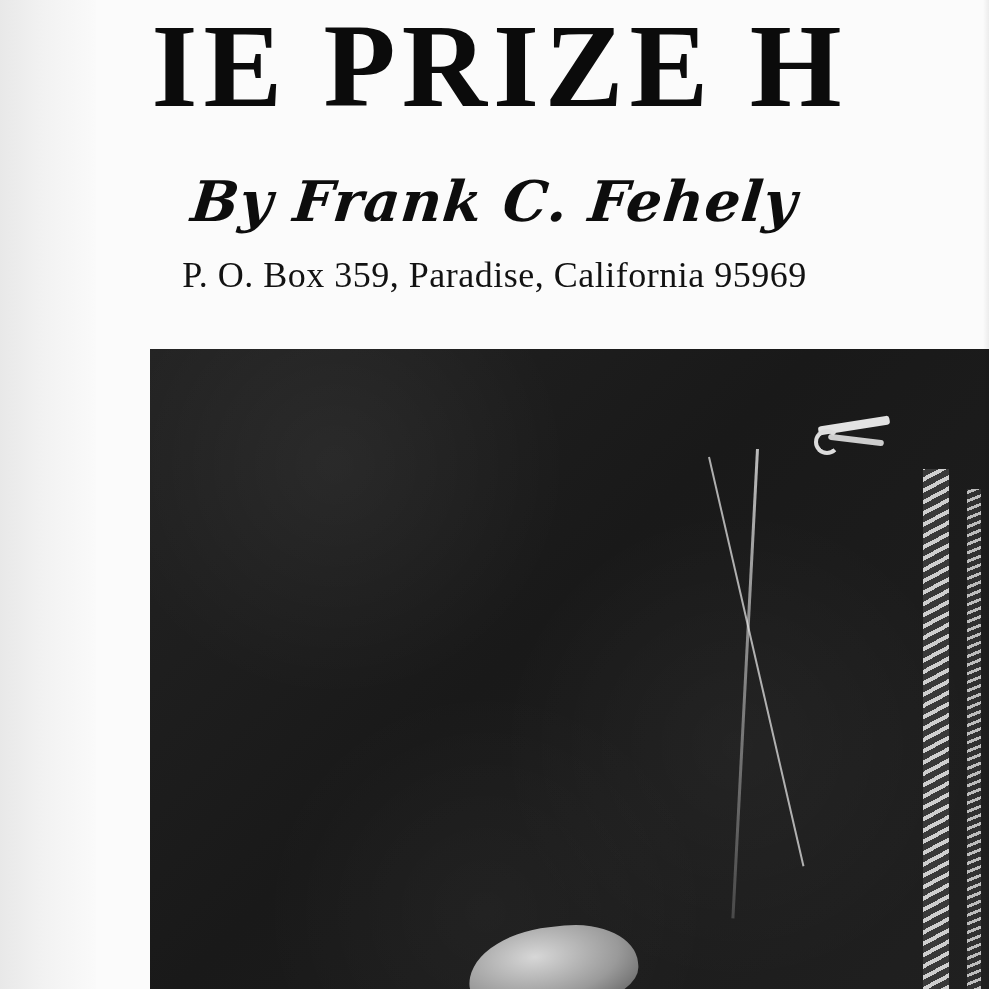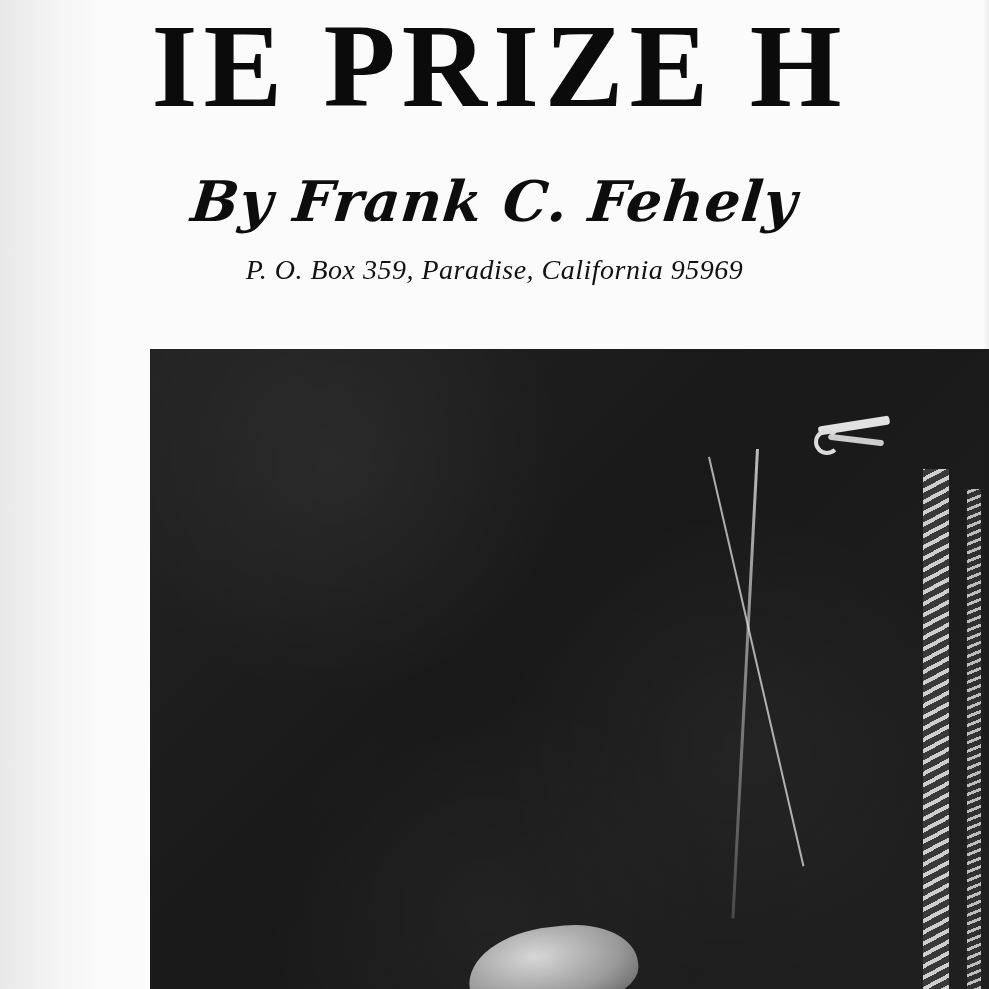--- a/index.html
+++ b/index.html
@@ -75,24 +75,23 @@
     transform: skewX(-6deg);
   }
 
   .address {
     position: absolute;
     left: 0;
     top: 254px;
     width: 989px;
     text-align: center;
     font-family: "Liberation Serif", serif;
-    font-size: 28px;
+    font-size: 36px;
     letter-spacing: 0.5px;
     color: #121212;
-    font-style: italic;
   }
 
   
   .photo {
     position: absolute;
     left: 150px;
     top: 349px;
     width: 839px;
     height: 640px;
     background: #1c1c1c;

